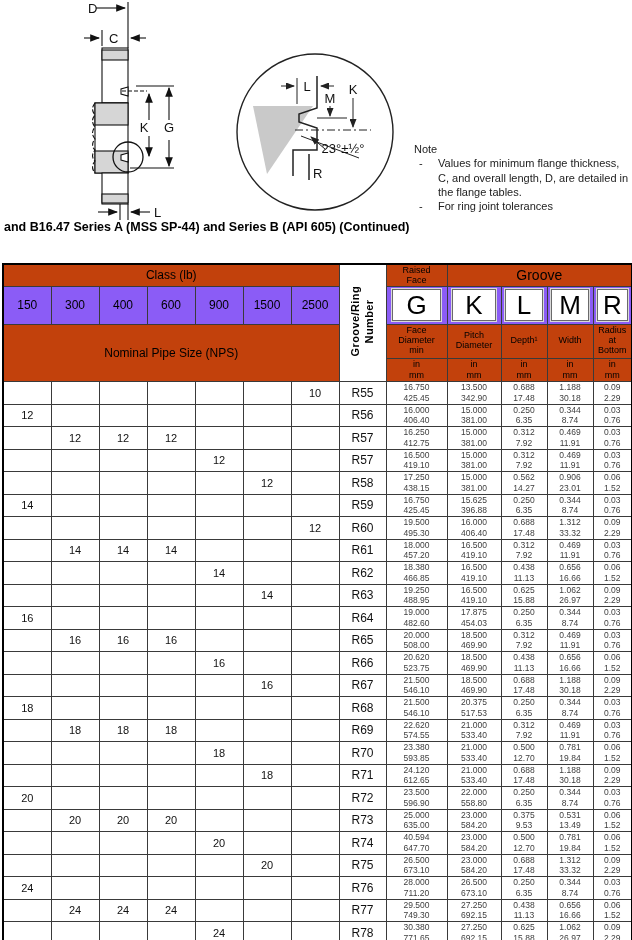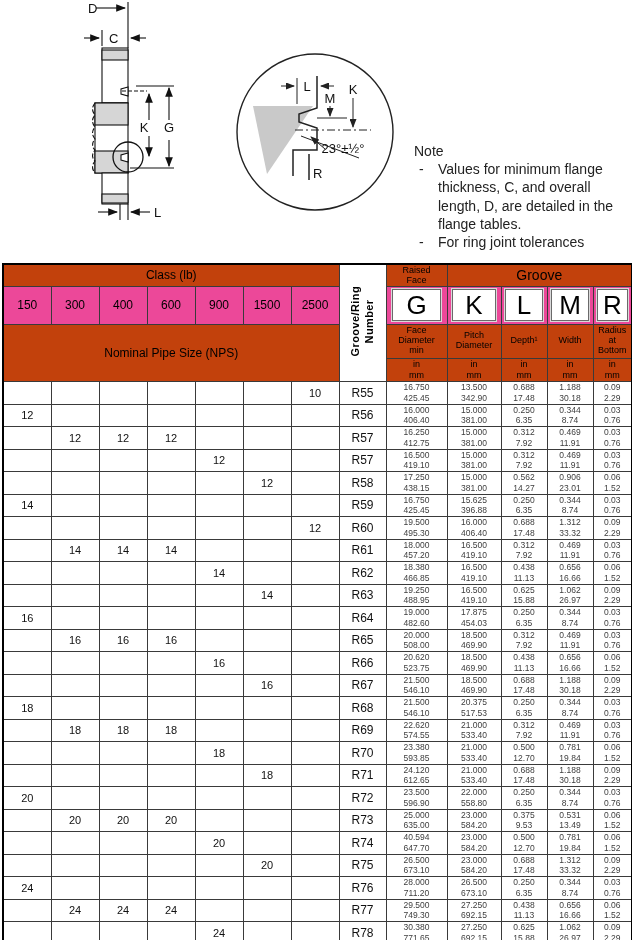--- a/index.html
+++ b/index.html
@@ -2,29 +2,29 @@
 <html><head>
 <meta charset="utf-8">
 <style>
   html,body{margin:0;padding:0;background:#fff;}
   body{width:632px;height:940px;font-family:"Liberation Sans",sans-serif;}
   .page{position:relative;width:632px;height:940px;overflow:hidden;background:#fff;}
   .top{position:relative;width:632px;height:263px;}
   svg text{font-family:"Liberation Sans",sans-serif;font-size:13px;fill:#111;}
   .flange-svg{position:absolute;left:52px;top:0;}
   .detail-svg{position:absolute;left:233px;top:50px;}
-  .note{position:absolute;left:414px;top:142px;width:216px;font-size:14px;color:#222;line-height:1.3;}
+  .note{position:absolute;left:414px;top:142px;width:216px;font-size:11px;color:#222;line-height:1.3;}
   .note-item{display:flex;}
   .note-item .dash{width:24px;padding-left:5px;box-sizing:border-box;flex:none;}
   .title{position:absolute;left:4px;top:219px;font-weight:bold;font-size:12.5px;line-height:1.3;color:#000;white-space:nowrap;}
   table.rj{border-collapse:collapse;table-layout:fixed;width:629px;margin-left:2px;border:2px solid #000;}
   table.rj td{border:1px solid #3a3a3a;text-align:center;vertical-align:middle;padding:0;overflow:hidden;}
   .gray{background:#c2410c;}
   .h-class{font-size:12px;height:19px;}
-  .h-val{font-size:12px;height:37px;background:#ec4899;margin-left:28px;}
+  .h-val{font-size:12px;height:37px;background:#8b5cf6;margin-left:28px;}
   .h-nps{font-size:12px;}
   .h-rf{font-size:9px;line-height:1.15;}
   .h-groove{font-size:14px;}
   .h-sub{font-size:9px;line-height:1.1;height:33px;}
   .h-units{font-size:9px;line-height:1.25;white-space:pre-line;height:21px;}
   .ring-h{background:#fff;}
   .rot{writing-mode:vertical-rl;transform:rotate(180deg);font-weight:bold;font-size:11px;line-height:1.25;display:inline-block;letter-spacing:.4px;}
   .letter-box{margin:2px auto;border:1px solid #6a6a6a;box-shadow:0 0 0 1px #d9d9d9;background:#fff;width:78%;height:30px;display:flex;align-items:center;justify-content:center;font-size:26px;color:#000;}
   .nps-cell{font-size:11px;color:#111;height:21.5px;background:#fff;}
   .ring-cell{font-size:12px;color:#111;background:#fff;}
@@ -131,20 +131,21 @@
         <span class="dash">-</span>
         <span>Values for minimum flange thickness, C, and overall length, D, are detailed in the flange tables.</span>
       </div>
       <div class="note-item">
         <span class="dash">-</span>
         <span>For ring joint tolerances</span>
       </div>
     </div>
 
     <div class="title">
+      <div>and B16.47 Series A (MSS SP-44) and Series B (API 605)  (Continued)</div>
     </div>
   </div>
 
   <table class="rj">
     <colgroup>
       <col style="width:48px">
         <col style="width:48px">
         <col style="width:48px">
         <col style="width:48px">
       <col style="width:48px">

